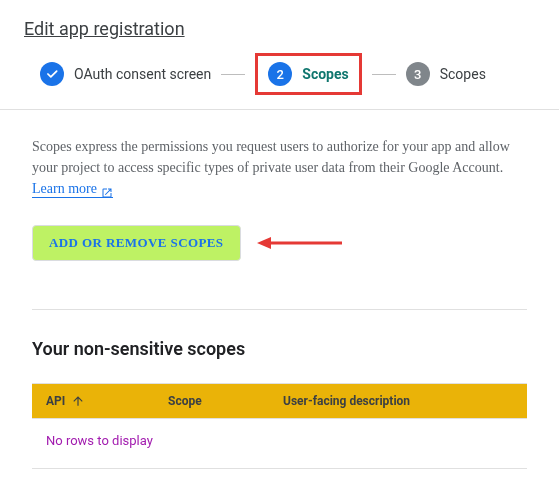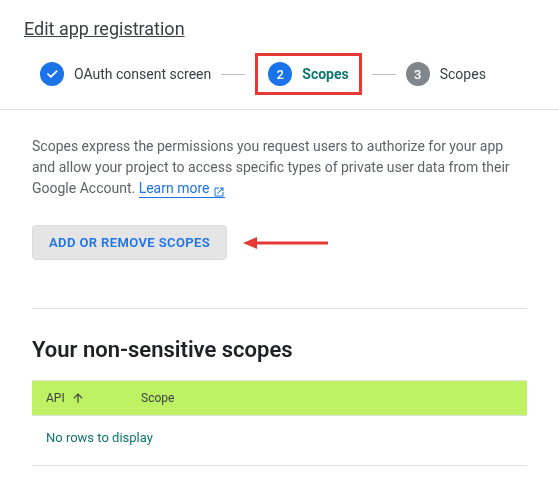--- a/index.html
+++ b/index.html
@@ -53,20 +53,21 @@
       background: #bdbdbd;
       margin: 0 10px;
     }
     .highlight-box {
       border: 3px solid #e53935;
       padding: 6px 10px;
       margin: -6px 0;
     }
     .content {
       padding: 26px 32px 18px;
+      font-family: Liberation Serif, serif;
     }
     .desc {
       font-size: 14px;
       color: #5f6368;
       line-height: 1.5;
     }
     .learn-more {
       color: #1a73e8;
       text-decoration: none;
       border-bottom: 1px solid #1a73e8;
@@ -80,21 +81,21 @@
       vertical-align: middle;
     }
     .action-row {
       display: flex;
       align-items: center;
       gap: 16px;
       margin-top: 26px;
       margin-bottom: 10px;
     }
     .scope-btn {
-      background: #e5e5e5;
+      background: #bef264;
       border: 1px solid #dadce0;
       border-radius: 4px;
       padding: 9px 16px;
       font-size: 13px;
       font-weight: 600;
       letter-spacing: 0.4px;
       color: #1a73e8;
       cursor: pointer;
       font-family: inherit;
     }
@@ -103,46 +104,47 @@
     }
     .divider {
       height: 1px;
       background: #e0e0e0;
       margin: 20px 32px 0;
     }
     .section {
       padding: 28px 32px 0;
     }
     .section-title {
-      font-size: 22px;
+      font-size: 18px;
       font-weight: 600;
       color: #202124;
-      margin-bottom: 18px;
+      margin-bottom: 24px;
     }
     .table {
       width: 100%;
     }
     .table-header {
       display: flex;
-      background: #bef264;
+      background: #eab308;
       border-top: 1px solid #e0e0e0;
       border-bottom: 1px solid #e0e0e0;
       padding: 10px 14px;
       font-size: 12px;
-      font-weight: 400;
+      font-weight: 700;
       color: #3c4043;
+      justify-content: flex-end;
     }
     .col-api { width: 95px; display: flex; align-items: center; gap: 6px; }
-    .col-scope { width: 115px; }
+    .col-scope { width: 115px; margin-left: 27px; }
     .col-desc { flex: 1; }
     .sort-icon { width: 14px; height: 14px; }
     .table-body {
       padding: 14px 14px 20px;
       font-size: 13px;
-      color: #0f766e;
+      color: #a21caf;
       border-bottom: 1px solid #e0e0e0;
     }
   </style>
 </head>
 <body>
 
 <div class="header">
   <h1 class="page-title">Edit app registration</h1>
 </div>
 
@@ -190,16 +192,17 @@
   <h2 class="section-title">Your non-sensitive scopes</h2>
   <div class="table">
     <div class="table-header">
       <div class="col-api">
         <span>API</span>
         <svg class="sort-icon" viewBox="0 0 24 24" fill="#3c4043">
             <path d="M12 4l-1.41 1.41L16.17 11H4v2h12.17l-5.58 5.59L12 20l8-8-8-8z" transform="rotate(-90 12 12)"></path>
           </svg>
       </div>
       <div class="col-scope">Scope</div>
+      <div class="col-desc">User-facing description</div>
     </div>
     <div class="table-body">No rows to display</div>
   </div>
 </div>
 
 </body></html>

